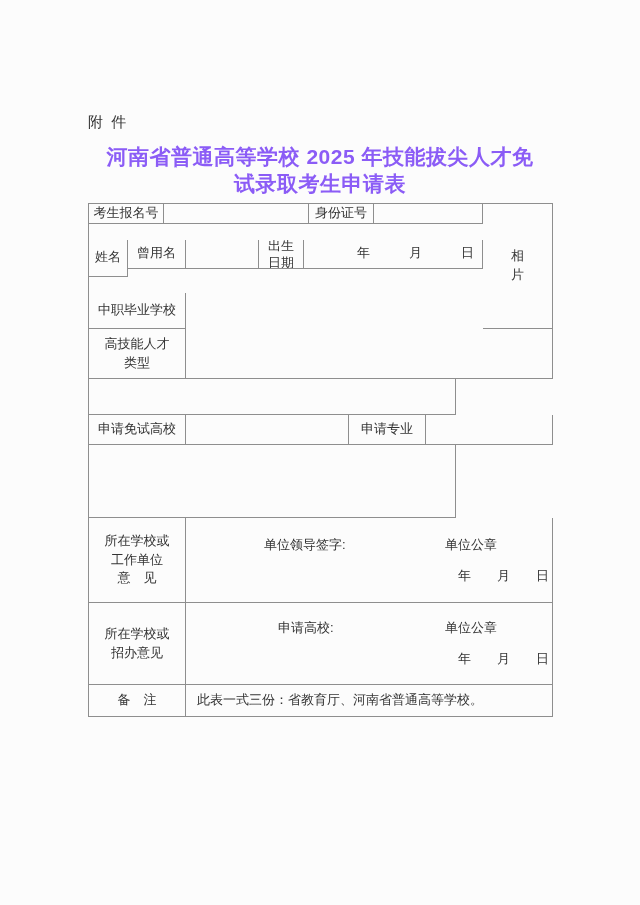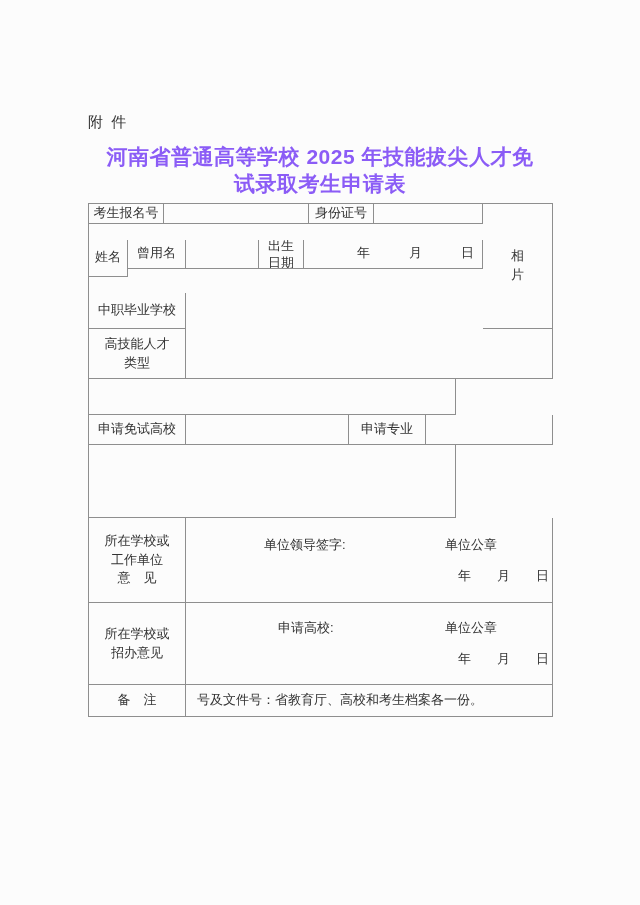--- a/index.html
+++ b/index.html
@@ -173,18 +173,18 @@
         </div>
         <div class="date-line">年　　月　　日</div>
       </div>
     </div>
 
     <div class="row" style="height:32px">
       <div class="cell" style="width:97px">
         <span class="t">备　注</span>
       </div>
       <div class="cell remarks-cell" style="width:367px">
-        <span class="t">号及文件号：省教育厅、高校和考生档案各一份。</span>
+        <span class="t">此表一式三份：省教育厅、河南省普通高等学校。</span>
       </div>
     </div>
 
   </div>
 </div>
 
 </body></html>

